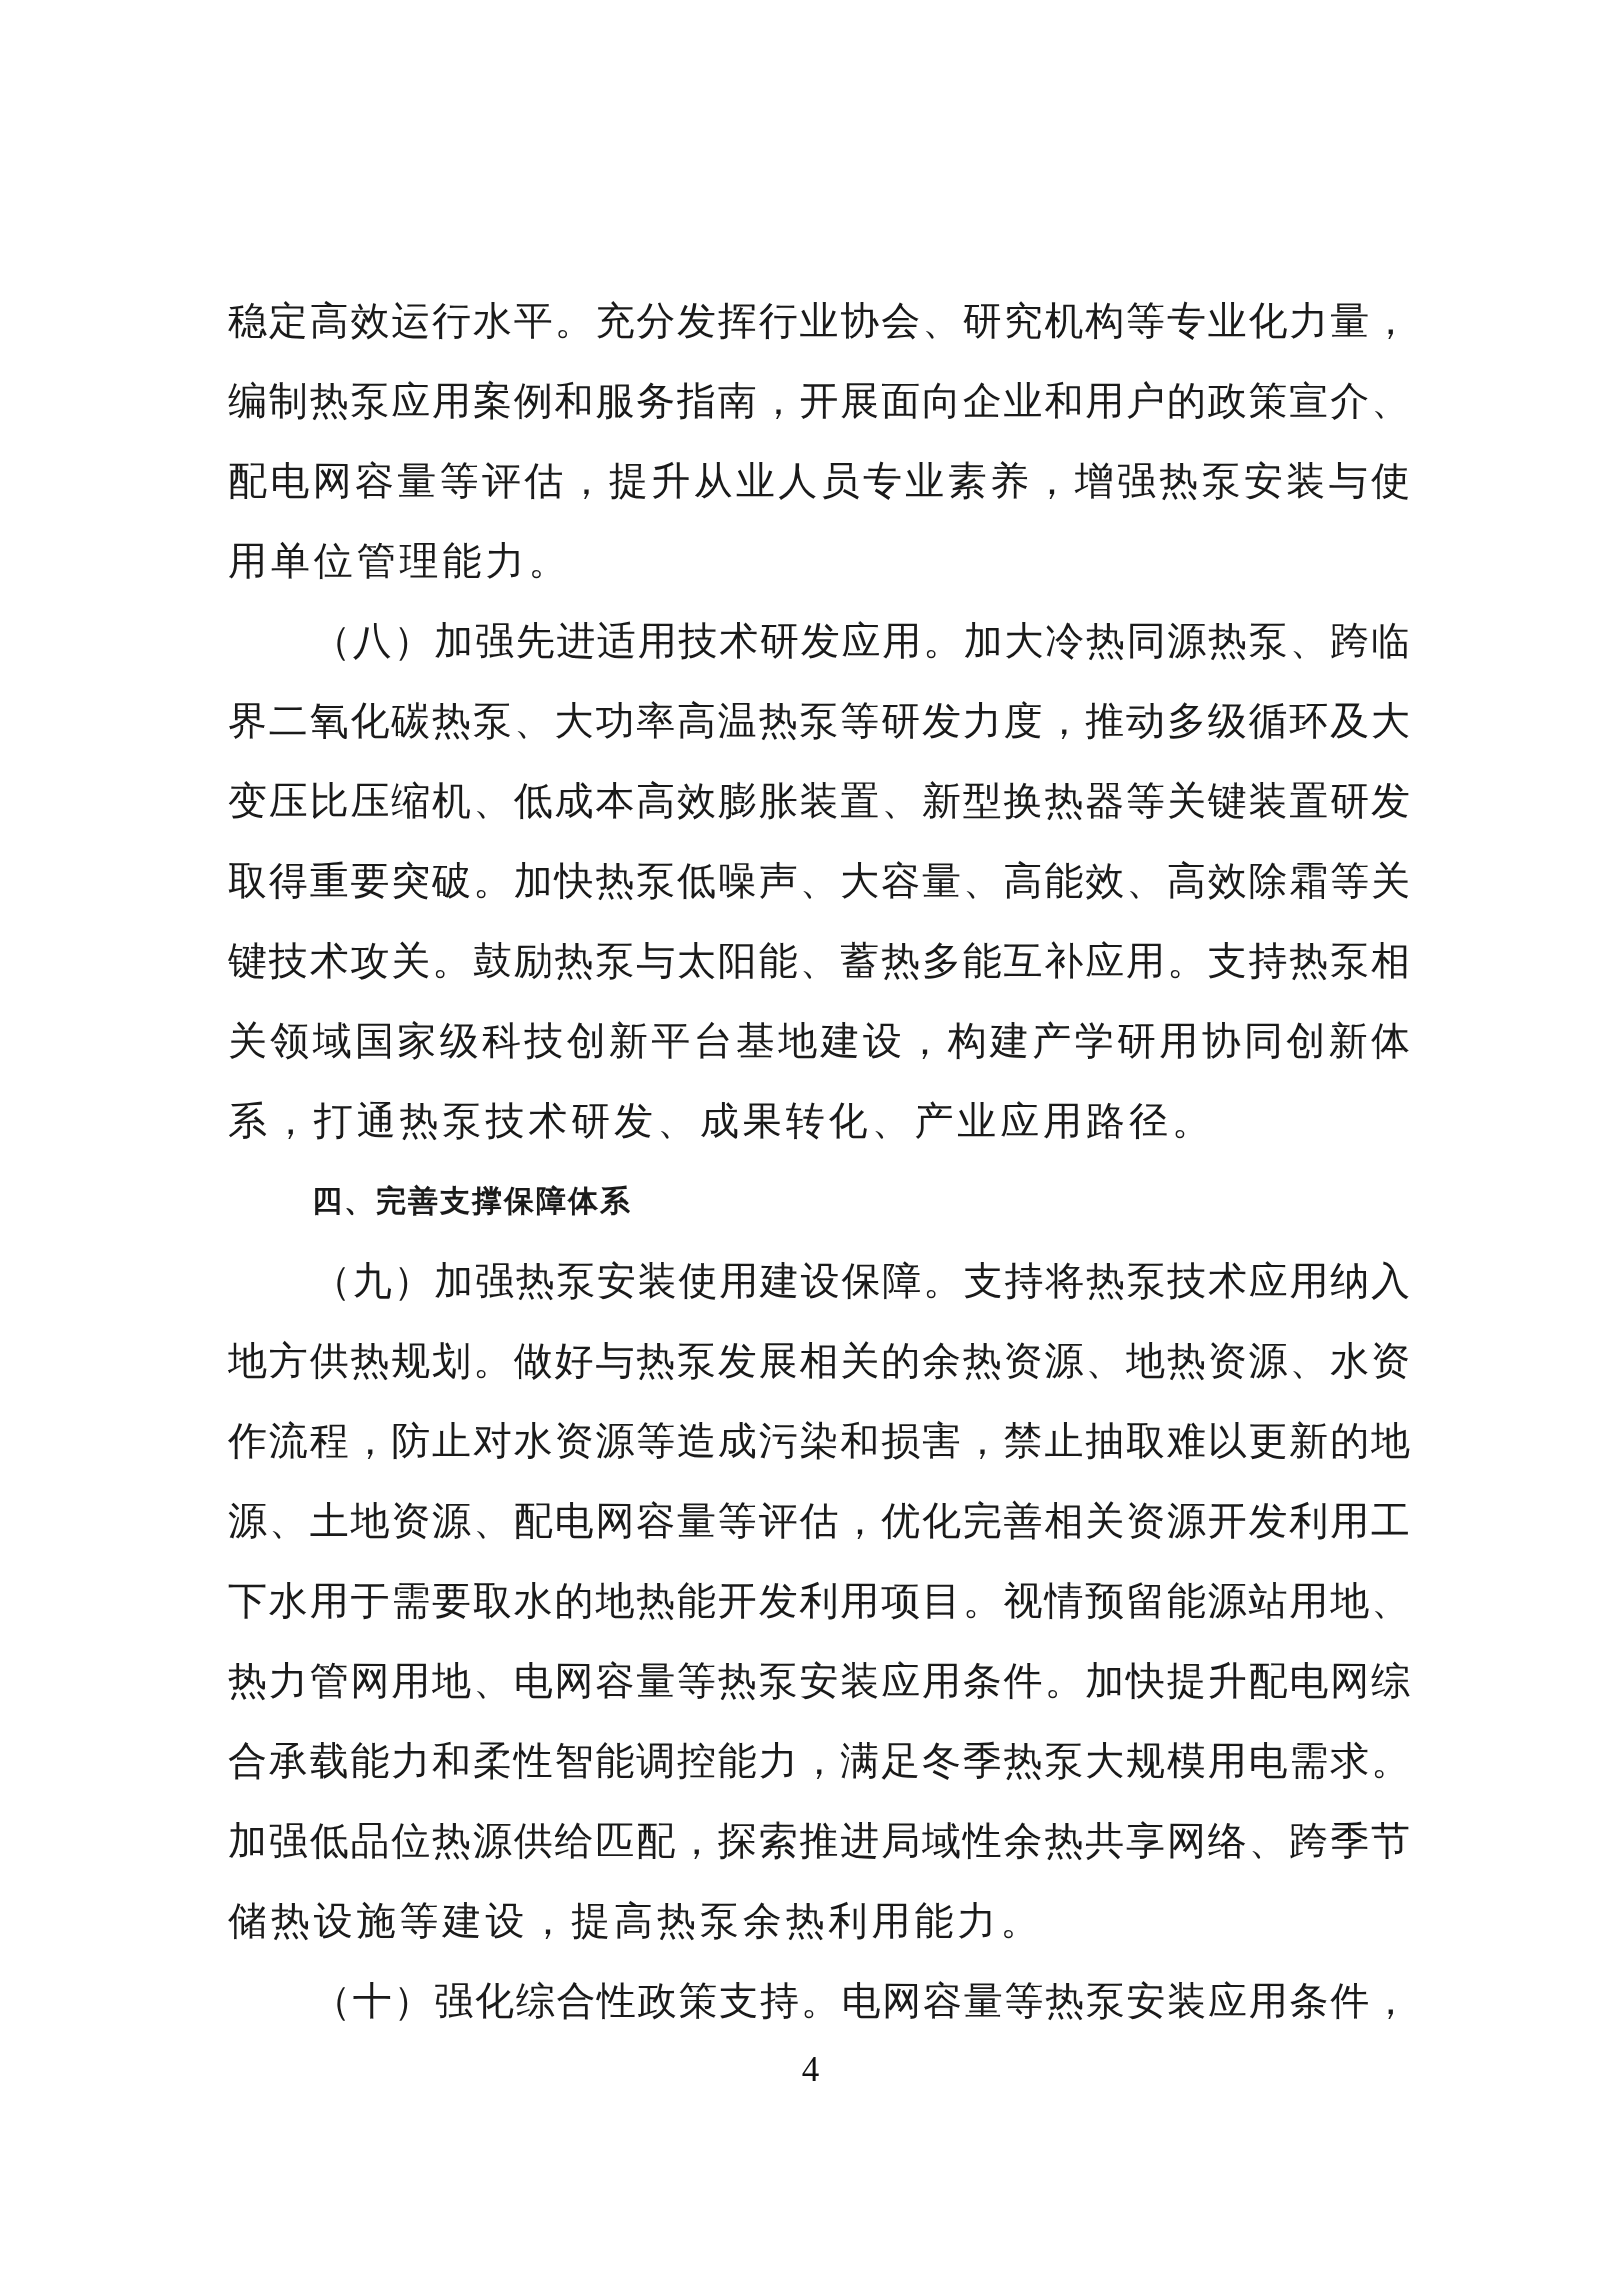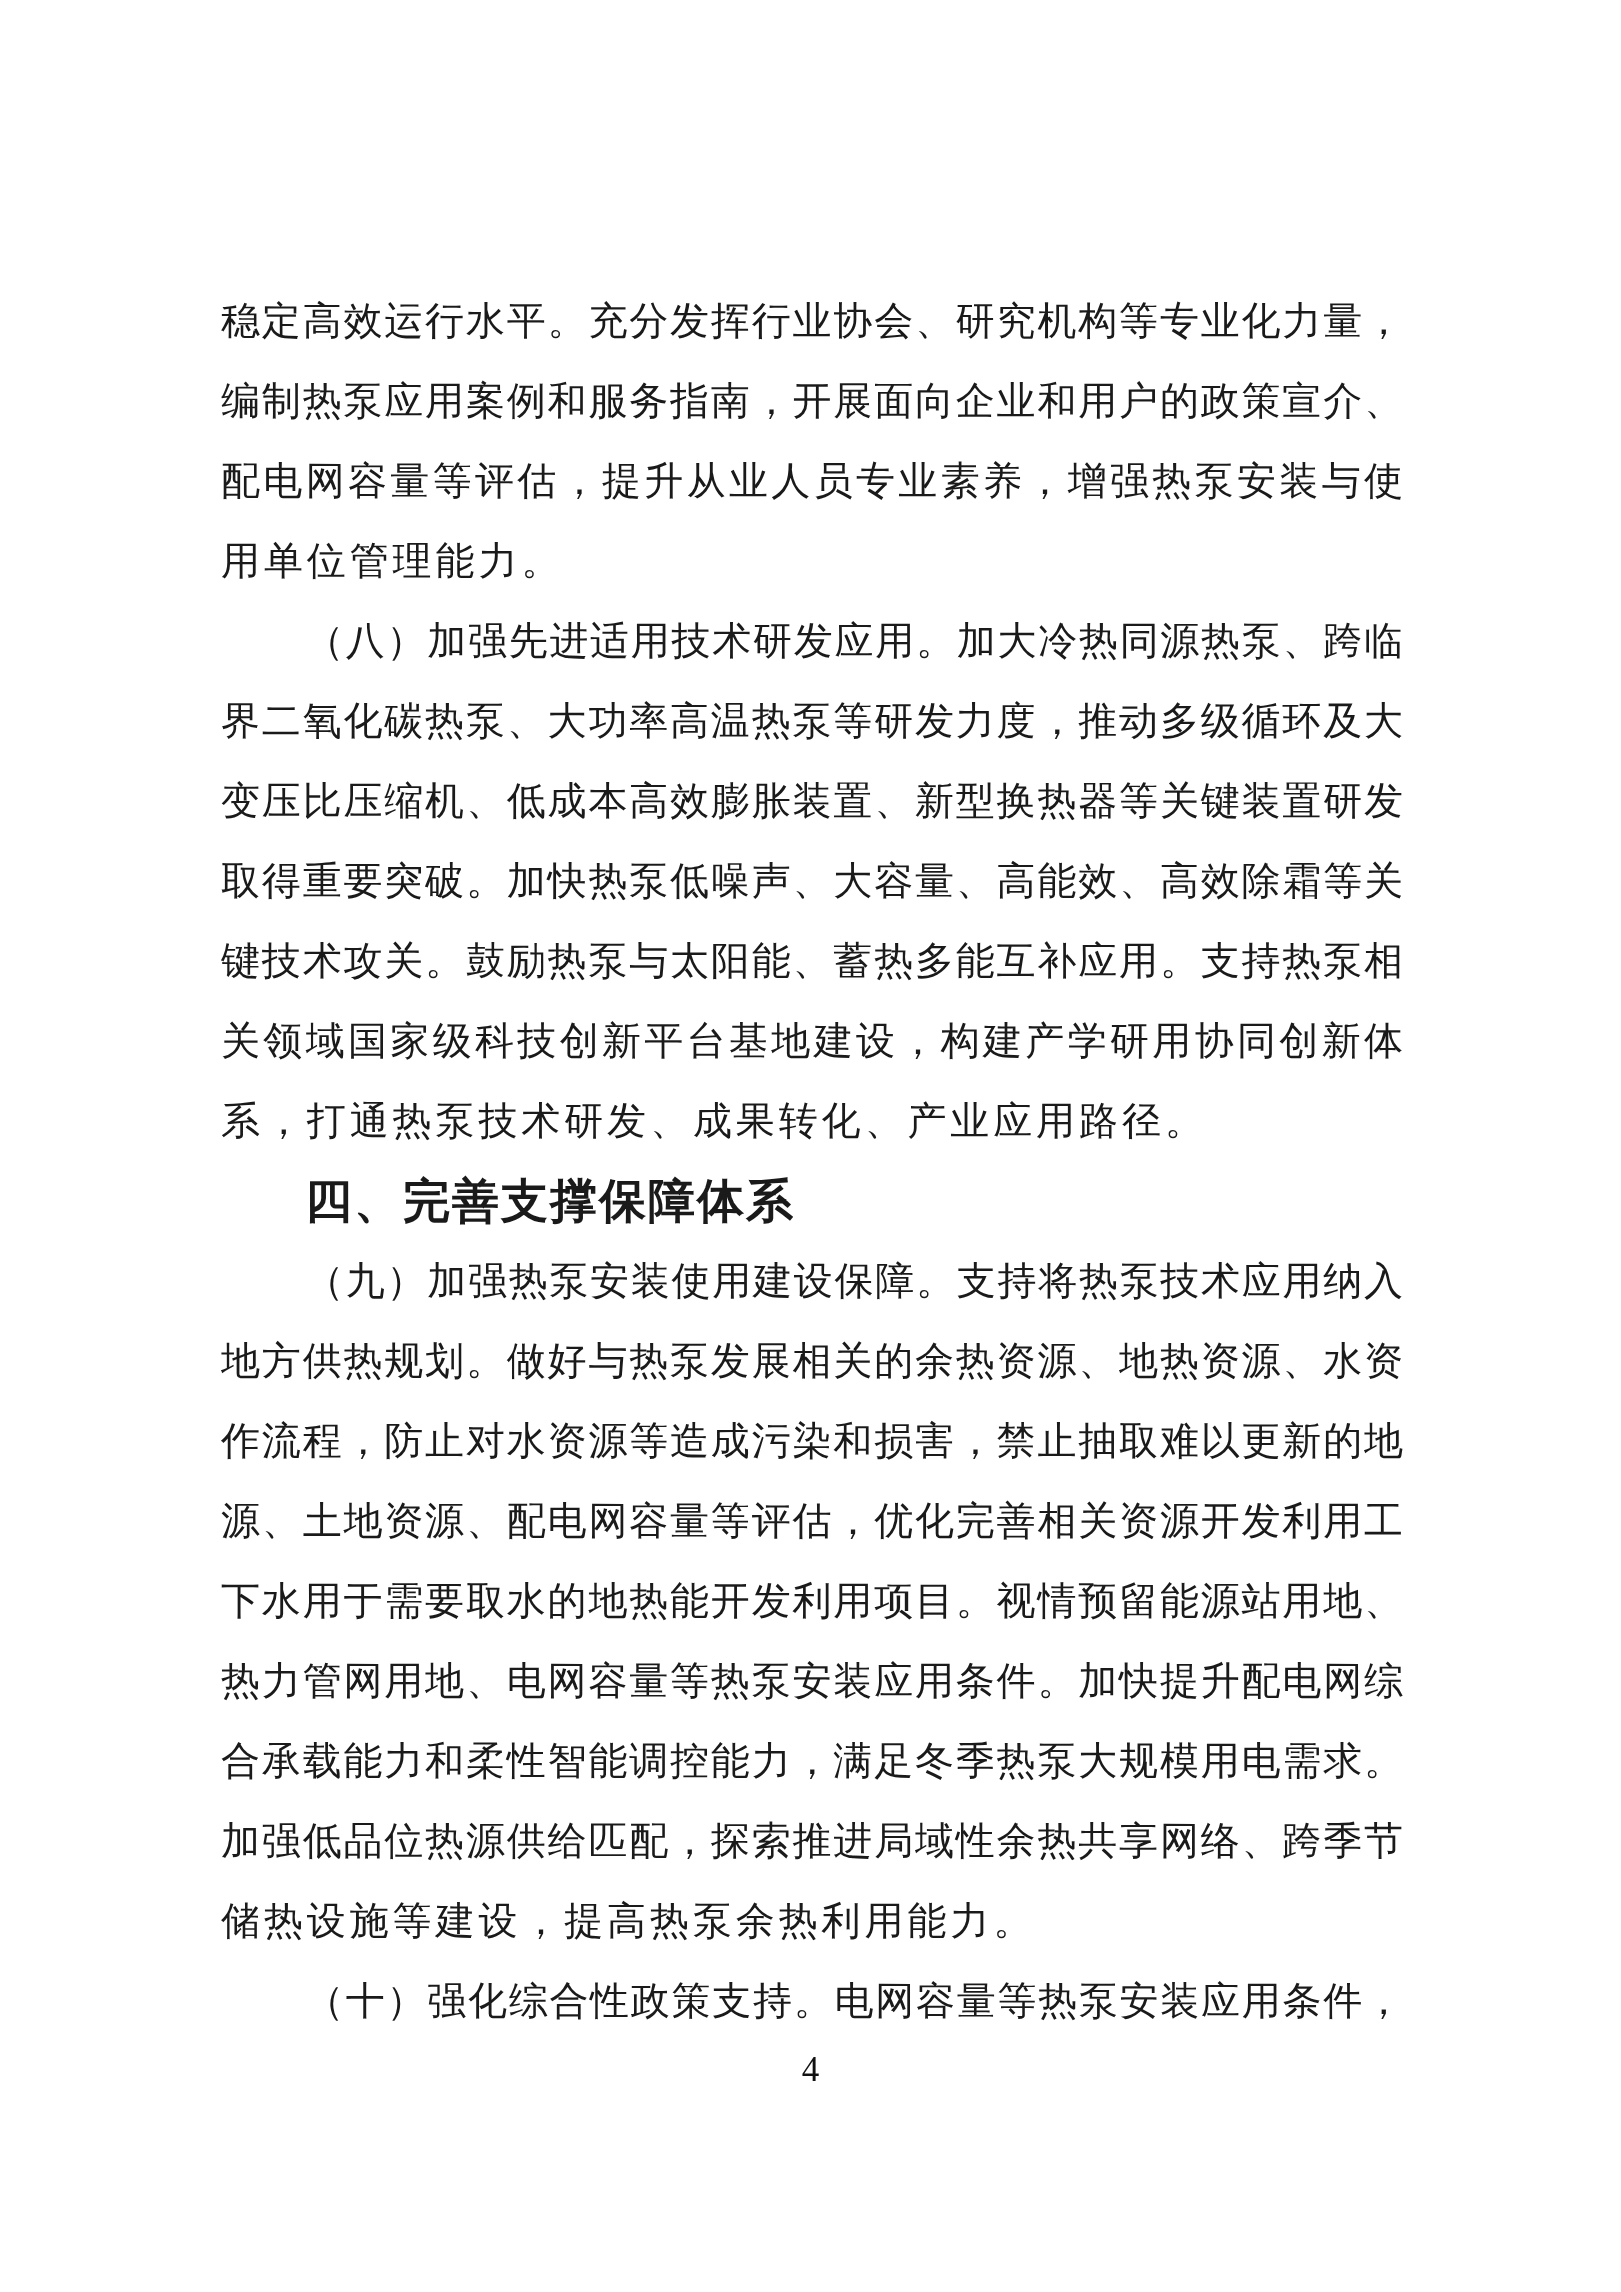--- a/index.html
+++ b/index.html
@@ -9,21 +9,21 @@
   }
   .page {
     position: relative;
     width: 1621px;
     height: 2293px;
     background: #ffffff;
     overflow: hidden;
   }
   .doc-body {
     position: absolute;
-    left: 221px;
+    left: 228px;
     top: 281px;
     width: 1182px;
     color: #1a1a1a;
   }
   .line {
     height: 80px;
     line-height: 80px;
     font-size: 39px;
     font-family: "Liberation Serif", "DejaVu Serif", serif;
     text-align: justify;
@@ -38,21 +38,21 @@
   }
   .line.indent {
     text-indent: 84px;
   }
   .lead {
     font-weight: 400;
     font-family: "Liberation Sans", "DejaVu Sans", sans-serif;
   }
   .line.heading {
     font-weight: 700;
-    font-size: 47px;
+    font-size: 30px;
     letter-spacing: 2px;
     font-family: "Liberation Sans", "DejaVu Sans", sans-serif;
     text-align-last: left;
   }
   .footer {
     position: absolute;
     top: 2050px;
     left: 0;
     width: 100%;
     text-align: center;

